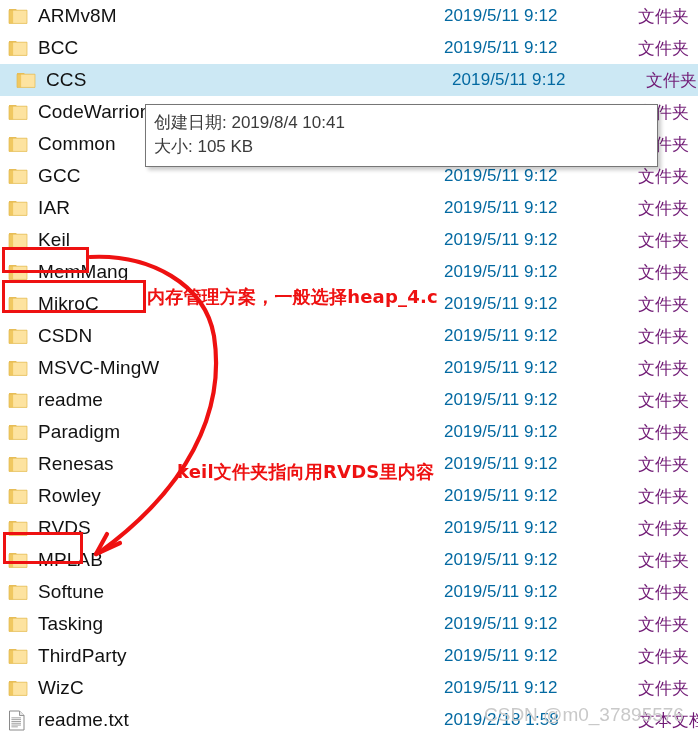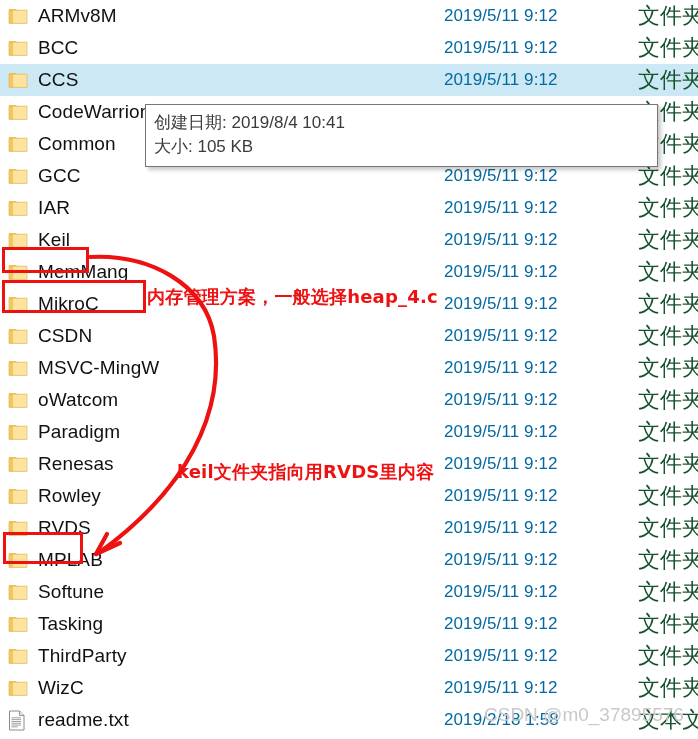--- a/index.html
+++ b/index.html
@@ -24,40 +24,41 @@
   }
   .row {
     position: relative;
     height: 32px;
     display: flex;
     align-items: center;
     box-sizing: border-box;
   }
   .row.selected {
     background: #cce8f4;
+    padding-left: 8px;
   }
   .cell-name {
     display: flex;
     align-items: center;
     width: 444px;
     flex: 0 0 444px;
     padding-left: 8px;
     box-sizing: border-box;
   }
   .cell-date {
     width: 194px;
     flex: 0 0 194px;
     color: #0369a1;
     font-size: 17px;
     letter-spacing: 0.1px;
   }
   .cell-type {
     flex: 1 1 auto;
-    color: #14532d;
-    font-size: 22px;
+    color: #701a75;
+    font-size: 17px;
     overflow: hidden;
     white-space: nowrap;
   }
   .name-label {
     font-size: 19px;
     color: #111111;
     white-space: nowrap;
     letter-spacing: 0.1px;
   }
 
@@ -347,21 +348,21 @@
       <div class="cell-name">
         <span class="icon-wrap">
           <svg class="folder-icon" width="20" height="18" viewBox="0 0 20 18">
             <path d="M1 2 L8 2 L9.6 4 L1 4 Z" fill="#e8bf5a"></path>
             <path d="M1 3.2 L19 3.2 L19 16.4 L1 16.4 Z" fill="#fbd87c"></path>
             <path d="M1 3.2 L5.2 3.2 L5.2 16.4 L1 16.4 Z" fill="#f0c861"></path>
             <path d="M5.2 3.2 L19 3.2 L19 16.4 L5.2 16.4 Z" fill="#fde3a0"></path>
             <path d="M1 3.2 L19 3.2 L19 16.4 L1 16.4 Z" fill="none" stroke="#e2b94f" stroke-width="0.7"></path>
           </svg>
         </span>
-        <span class="name-label">oWatcom</span>
+        <span class="name-label">readme</span>
       </div>
       <div class="cell-date">2019/5/11 9:12</div>
       <div class="cell-type">文件夹</div>
     </div>
     <div class="row">
       <div class="cell-name">
         <span class="icon-wrap">
           <svg class="folder-icon" width="20" height="18" viewBox="0 0 20 18">
             <path d="M1 2 L8 2 L9.6 4 L1 4 Z" fill="#e8bf5a"></path>
             <path d="M1 3.2 L19 3.2 L19 16.4 L1 16.4 Z" fill="#fbd87c"></path>

